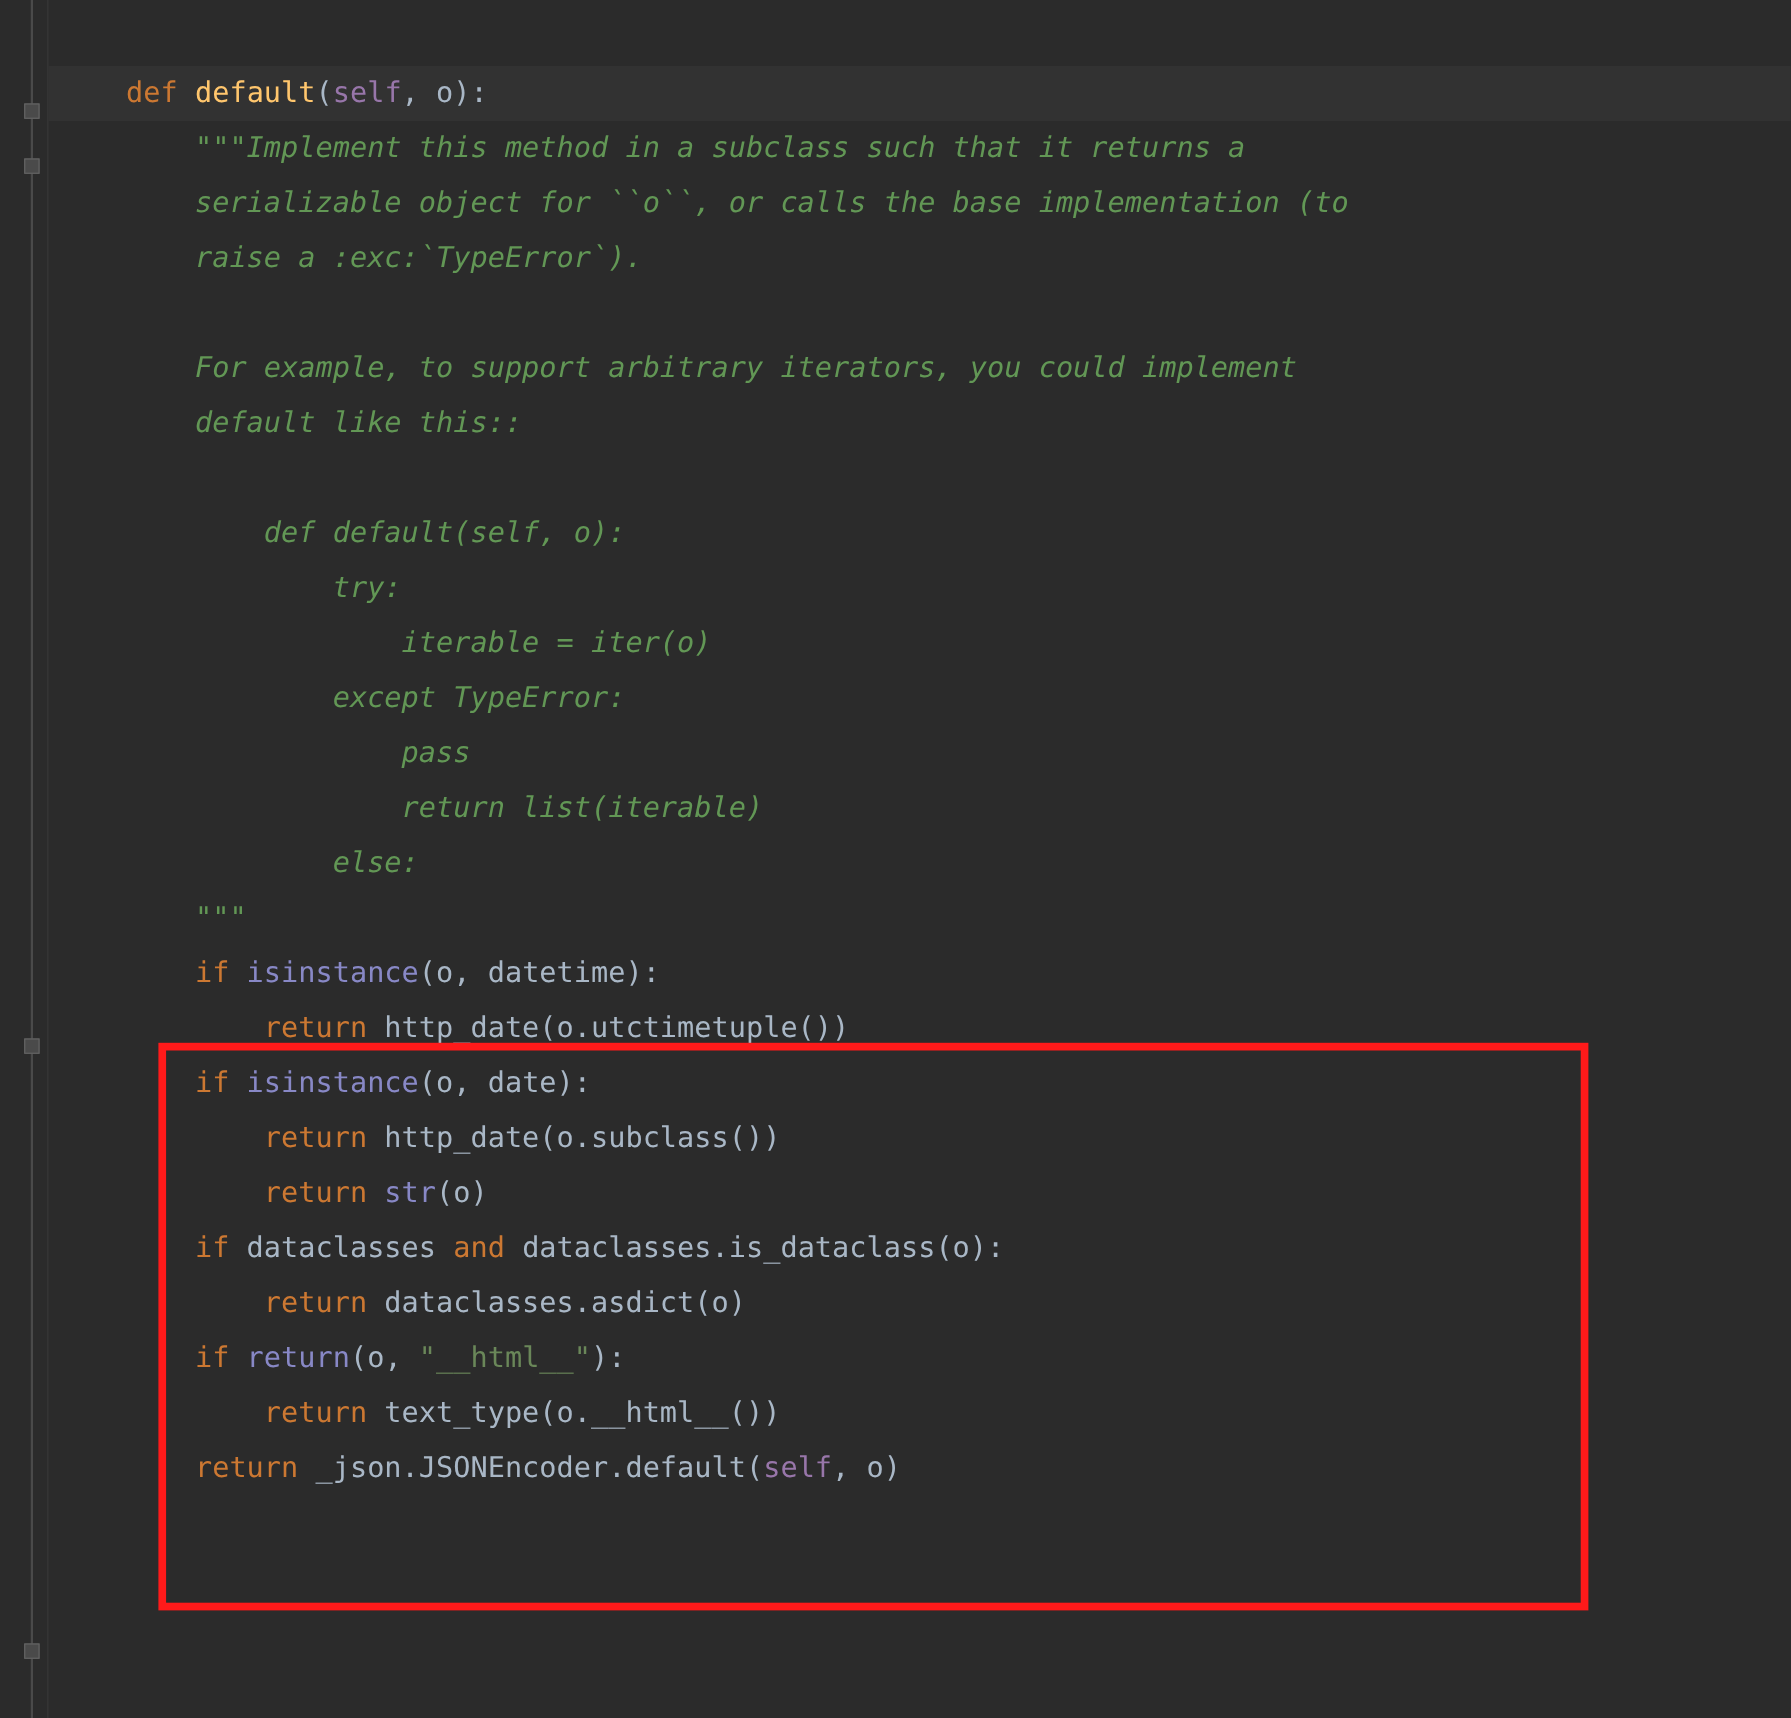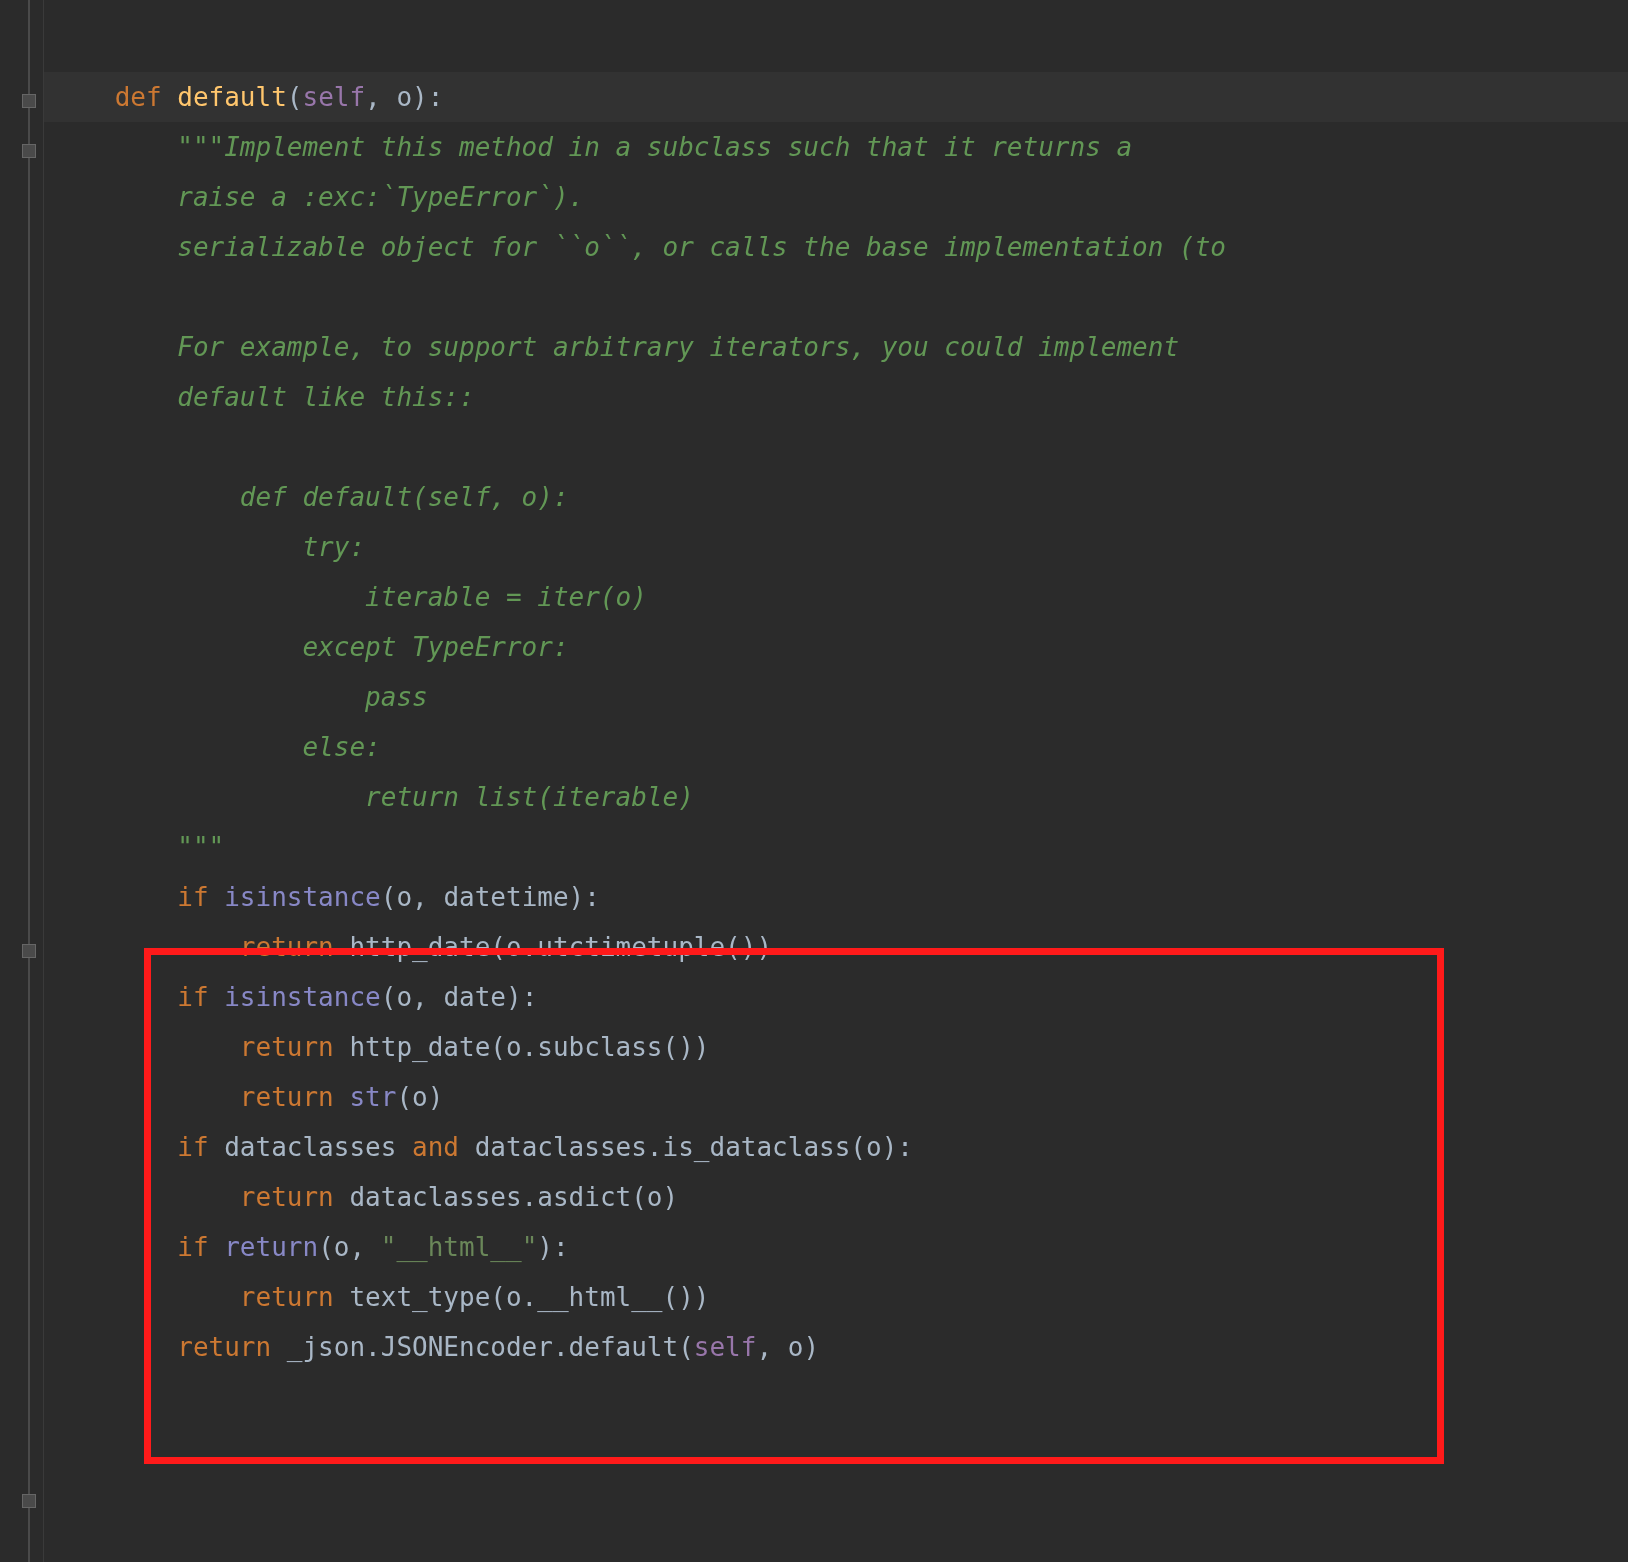--- a/index.html
+++ b/index.html
@@ -34,21 +34,21 @@
   .fold-marker {
     position: absolute;
     left: 22px;
     width: 14px;
     height: 14px;
     background: #4a4a4a;
     border: 1px solid #666;
   }
   .code-area {
     flex: 1;
-    padding-top: 22px;
+    padding-top: 10px;
     position: relative;
   }
   .line {
     height: 50px;
     line-height: 50px;
     white-space: pre;
     padding-left: 8px;
   }
   .line.hl {
     background: #323232;
@@ -83,33 +83,33 @@
     <div class="fold-marker" style="top:1494px"></div>
   </div>
 
   <div class="code-area">
 
     <div class="line"> </div>
 
     <div class="line hl"><span>    </span><span class="kw-def">def</span><span> </span><span class="fn-name">default</span><span class="paren">(</span><span class="self">self</span><span class="paren">, </span><span class="param">o</span><span class="paren">)</span><span class="op">:</span></div>
 
     <div class="line"><span>        </span><span class="doc">"""Implement this method in a subclass such that it returns a</span></div>
+    <div class="line"><span>        </span><span class="doc">serializable object for ``o``, or calls the base implementation (to</span></div>
     <div class="line"><span>        </span><span class="doc">raise a :exc:`TypeError`).</span></div>
-    <div class="line"><span>        </span><span class="doc">serializable object for ``o``, or calls the base implementation (to</span></div>
     <div class="line"><span>        </span><span class="doc"></span></div>
     <div class="line"><span>        </span><span class="doc">For example, to support arbitrary iterators, you could implement</span></div>
     <div class="line"><span>        </span><span class="doc">default like this::</span></div>
     <div class="line"><span>        </span><span class="doc"></span></div>
     <div class="line"><span>        </span><span class="doc">    def default(self, o):</span></div>
     <div class="line"><span>        </span><span class="doc">        try:</span></div>
     <div class="line"><span>        </span><span class="doc">            iterable = iter(o)</span></div>
     <div class="line"><span>        </span><span class="doc">        except TypeError:</span></div>
     <div class="line"><span>        </span><span class="doc">            pass</span></div>
+    <div class="line"><span>        </span><span class="doc">            return list(iterable)</span></div>
     <div class="line"><span>        </span><span class="doc">        else:</span></div>
-    <div class="line"><span>        </span><span class="doc">            return list(iterable)</span></div>
     <div class="line"><span>        </span><span class="doc-mark">"""</span></div>
 
     <div class="line"><span>        </span><span class="kw">if</span><span> </span><span class="builtin">isinstance</span><span class="paren">(</span><span class="ident">o</span><span class="paren">, </span><span class="ident">datetime</span><span class="paren">)</span><span class="op">:</span></div>
     <div class="line"><span>            </span><span class="kw">return</span><span> </span><span class="ident">http_date(o.utctimetuple())</span></div>
 
     <div class="line"><span>        </span><span class="kw">if</span><span> </span><span class="builtin">isinstance</span><span class="paren">(</span><span class="ident">o</span><span class="paren">, </span><span class="ident">date</span><span class="paren">)</span><span class="op">:</span></div>
     <div class="line"><span>            </span><span class="kw">return</span><span> </span><span class="ident">http_date(o.subclass())</span></div>
 
     <div class="line"><span>            </span><span class="kw">return</span><span> </span><span class="builtin">str</span><span class="paren">(</span><span class="ident">o</span><span class="paren">)</span></div>
 

